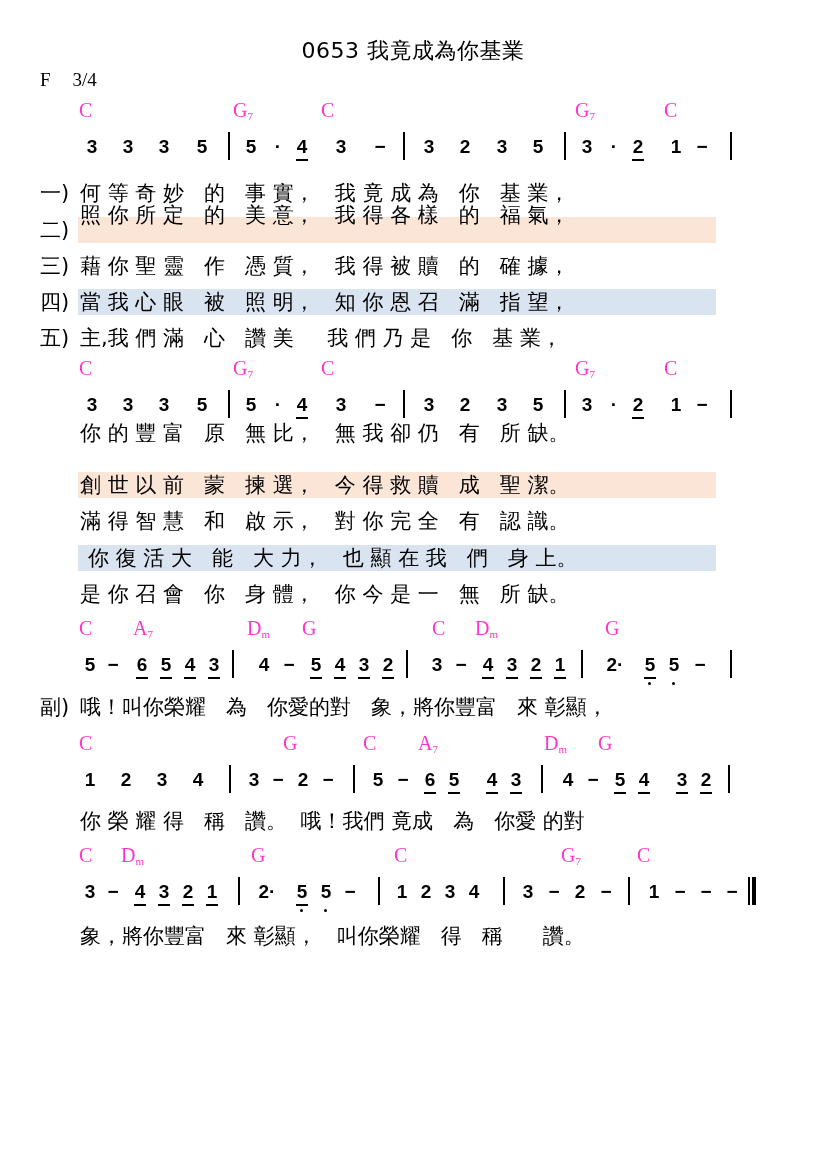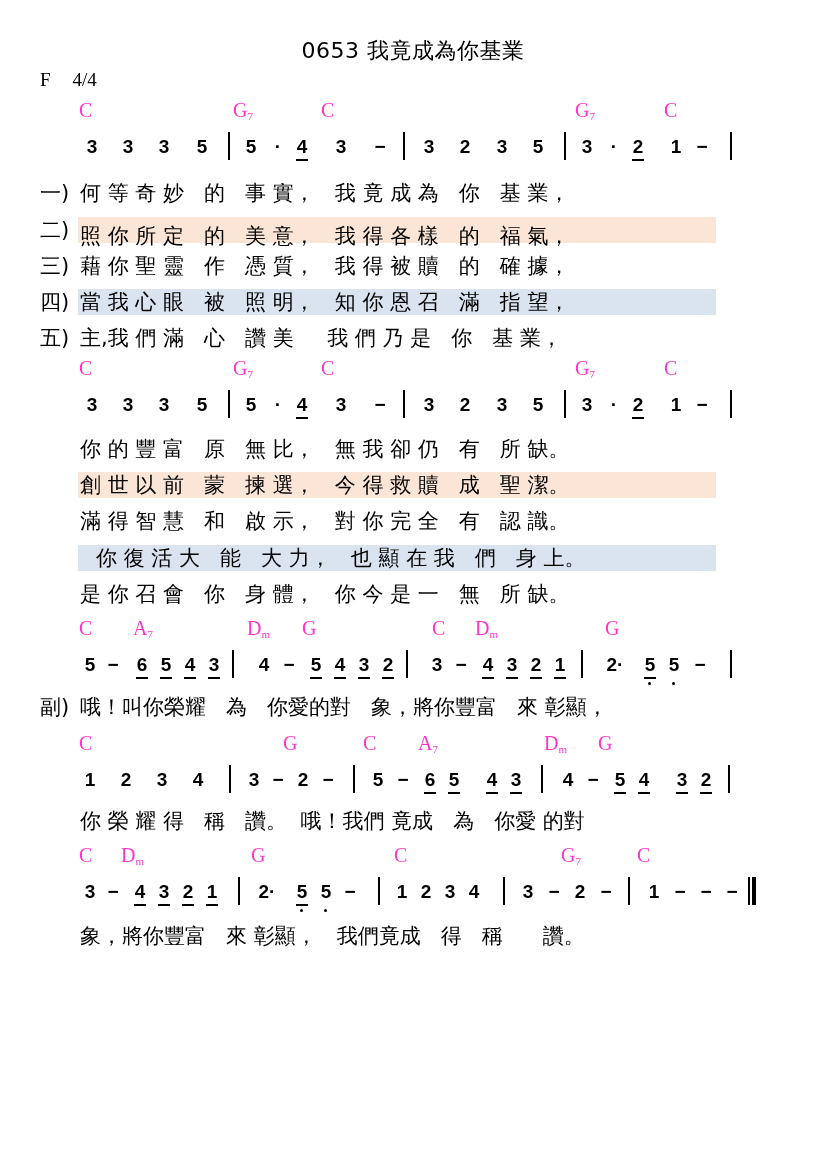--- a/index.html
+++ b/index.html
@@ -21,21 +21,21 @@
   .dbar::after { content:""; position:absolute; left:4px; top:0; width:3.5px; height:100%; background:#000; }
   .band { position:absolute; left:78px; width:638px; height:26px; }
   .lyric { position:absolute; font-family:"DejaVu Sans", sans-serif; font-size:21px; line-height:26px; white-space:pre; }
   .vnum { position:absolute; left:40px; font-family:"DejaVu Sans", sans-serif; font-size:21px; line-height:26px; }
 </style>
 </head>
 <body>
 
 <div class="title">0653  我竟成為你基業</div>
 <div class="key">
-  <span>F</span><span>4/4</span>
+  <span>F</span><span>3/4</span>
 </div>
 
 <div id="systems">
     <div>
       <div class="chord" style="left: 79px; top: 100px;">C</div>
       <div class="chord" style="left: 233px; top: 100px;">G<sub>7</sub></div>
       <div class="chord" style="left: 321px; top: 100px;">C</div>
       <div class="chord" style="left: 575px; top: 100px;">G<sub>7</sub></div>
       <div class="chord" style="left: 664px; top: 100px;">C</div>
       <div class="note" style="left: 84px; top: 137px;">3</div>
@@ -196,34 +196,34 @@
 
 <div>
   <div class="band" style="top:217px;background:#fbe5d6"></div>
   <div class="band" style="top:289px;background:#dae3f0"></div>
   <div class="vnum" style="top:180px">一)</div>
   <div class="vnum" style="top:217px">二)</div>
   <div class="vnum" style="top:253px">三)</div>
   <div class="vnum" style="top:289px">四)</div>
   <div class="vnum" style="top:325px">五)</div>
   <div class="lyric" style="top:180px;left:80px">何 等 奇 妙   的   事 實，   我 竟 成 為   你   基 業，</div>
-  <div class="lyric" style="top:223px;left:80px">照 你 所 定   的   美 意，   我 得 各 樣   的   福 氣，</div>
+  <div class="lyric" style="top:202px;left:80px">照 你 所 定   的   美 意，   我 得 各 樣   的   福 氣，</div>
   <div class="lyric" style="top:253px;left:80px">藉 你 聖 靈   作   憑 質，   我 得 被 贖   的   確 據，</div>
   <div class="lyric" style="top:289px;left:80px">當 我 心 眼   被   照 明，   知 你 恩 召   滿   指 望，</div>
   <div class="lyric" style="top:325px;left:80px">主,我 們 滿   心   讚 美     我 們 乃 是   你   基 業，</div>
 </div>
 
 <div>
   <div class="band" style="top:472px;background:#fbe5d6"></div>
   <div class="band" style="top:545px;background:#dae3f0"></div>
-  <div class="lyric" style="top:436px;left:80px">你 的 豐 富   原   無 比，   無 我 卻 仍   有   所 缺。</div>
+  <div class="lyric" style="top:420px;left:80px">你 的 豐 富   原   無 比，   無 我 卻 仍   有   所 缺。</div>
   <div class="lyric" style="top:472px;left:80px">創 世 以 前   蒙   揀 選，   今 得 救 贖   成   聖 潔。</div>
   <div class="lyric" style="top:508px;left:80px">滿 得 智 慧   和   啟 示，   對 你 完 全   有   認 識。</div>
-  <div class="lyric" style="top:545px;left:96px">你 復 活 大   能   大 力，   也 顯 在 我   們   身 上。</div>
+  <div class="lyric" style="top:545px;left:88px">你 復 活 大   能   大 力，   也 顯 在 我   們   身 上。</div>
   <div class="lyric" style="top:581px;left:80px">是 你 召 會   你   身 體，   你 今 是 一   無   所 缺。</div>
 </div>
 
 <div>
   <div class="vnum" style="top:694px">副)</div>
   <div class="lyric" style="top:694px;left:80px">哦！叫你榮耀   為   你愛的對   象，將你豐富   來 彰顯，</div>
   <div class="lyric" style="top:808px;left:80px">你 榮 耀 得   稱   讚。  哦！我們 竟成   為   你愛 的對</div>
-  <div class="lyric" style="top:923px;left:80px">象，將你豐富   來 彰顯，   我們竟成   得   稱      讚。</div>
+  <div class="lyric" style="top:923px;left:80px">象，將你豐富   來 彰顯，   叫你榮耀   得   稱      讚。</div>
 </div>
 
 </body></html>

